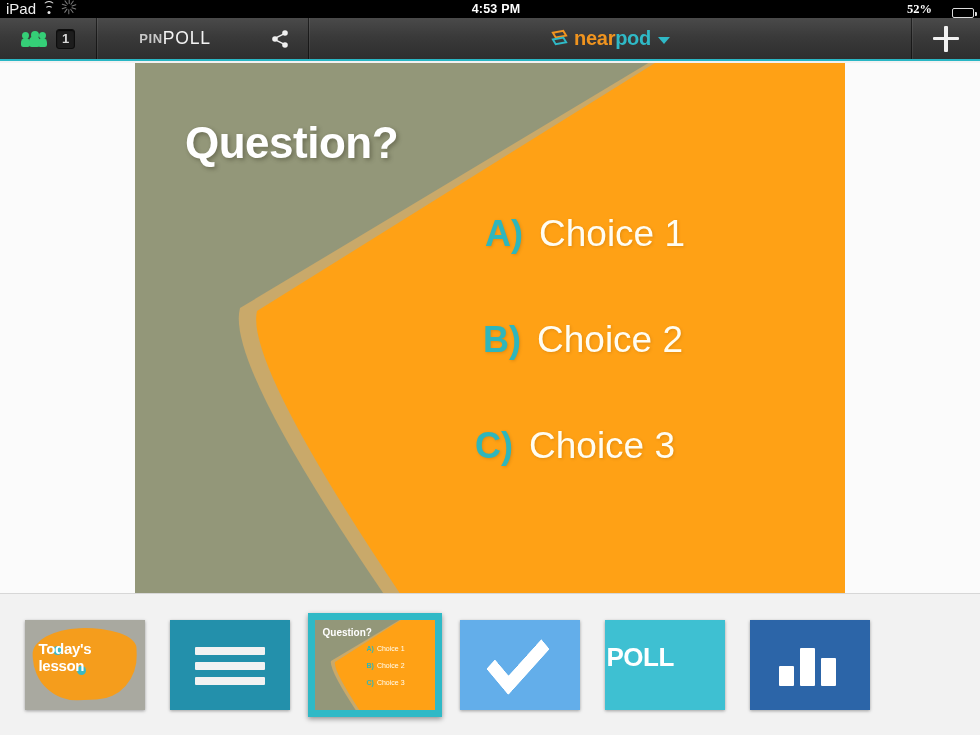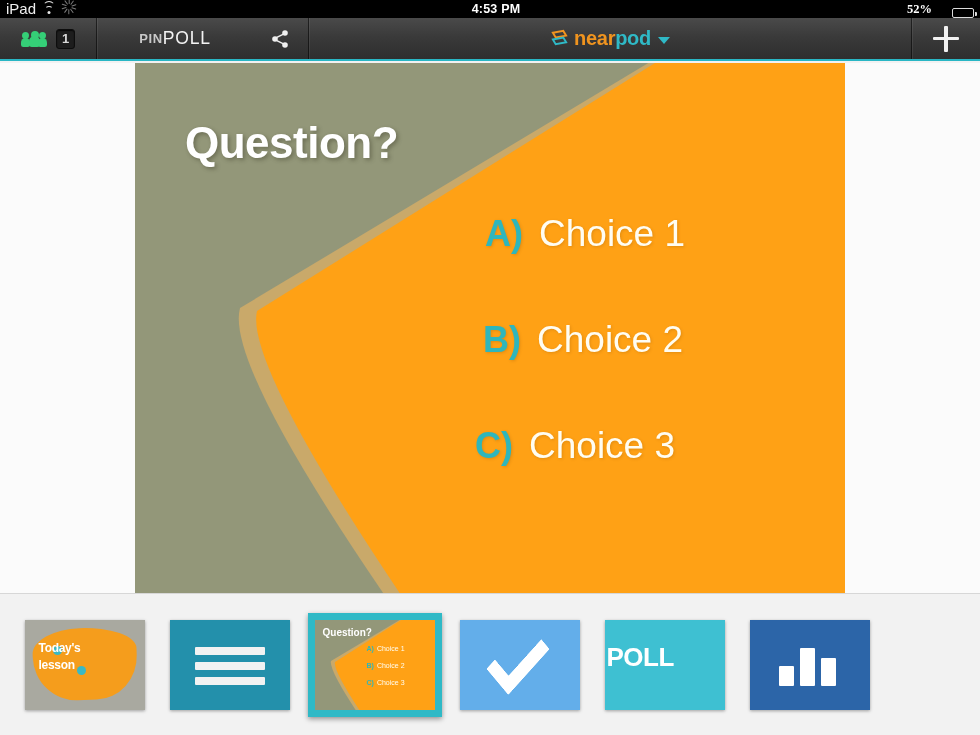--- a/index.html
+++ b/index.html
@@ -173,21 +173,21 @@
   
   .t-lesson{ background:#a9a9a0; }
   .t-lesson .blob{
     position:absolute; left:8px; top:8px; width:104px; height:72px;
     background:#f59d1c;
     border-radius:46% 54% 40% 42% / 34% 30% 60% 62%;
     transform:rotate(-2deg);
   }
   .t-lesson .txt{
     position:absolute; left:14px; top:20px; width:100px;
-    color:#fff; font-size:12px; font-weight:bold; line-height:17px;
+    color:#fff; font-size:15px; font-weight:bold; line-height:17px;
     letter-spacing:-.3px;
   }
   .t-lesson .dot{
     position:absolute; width:9px;height:9px;border-radius:50%;
     background:#3ab9c4;
   }
 
   
   .t-lines{ background:#2390ab; }
   .t-lines b{

